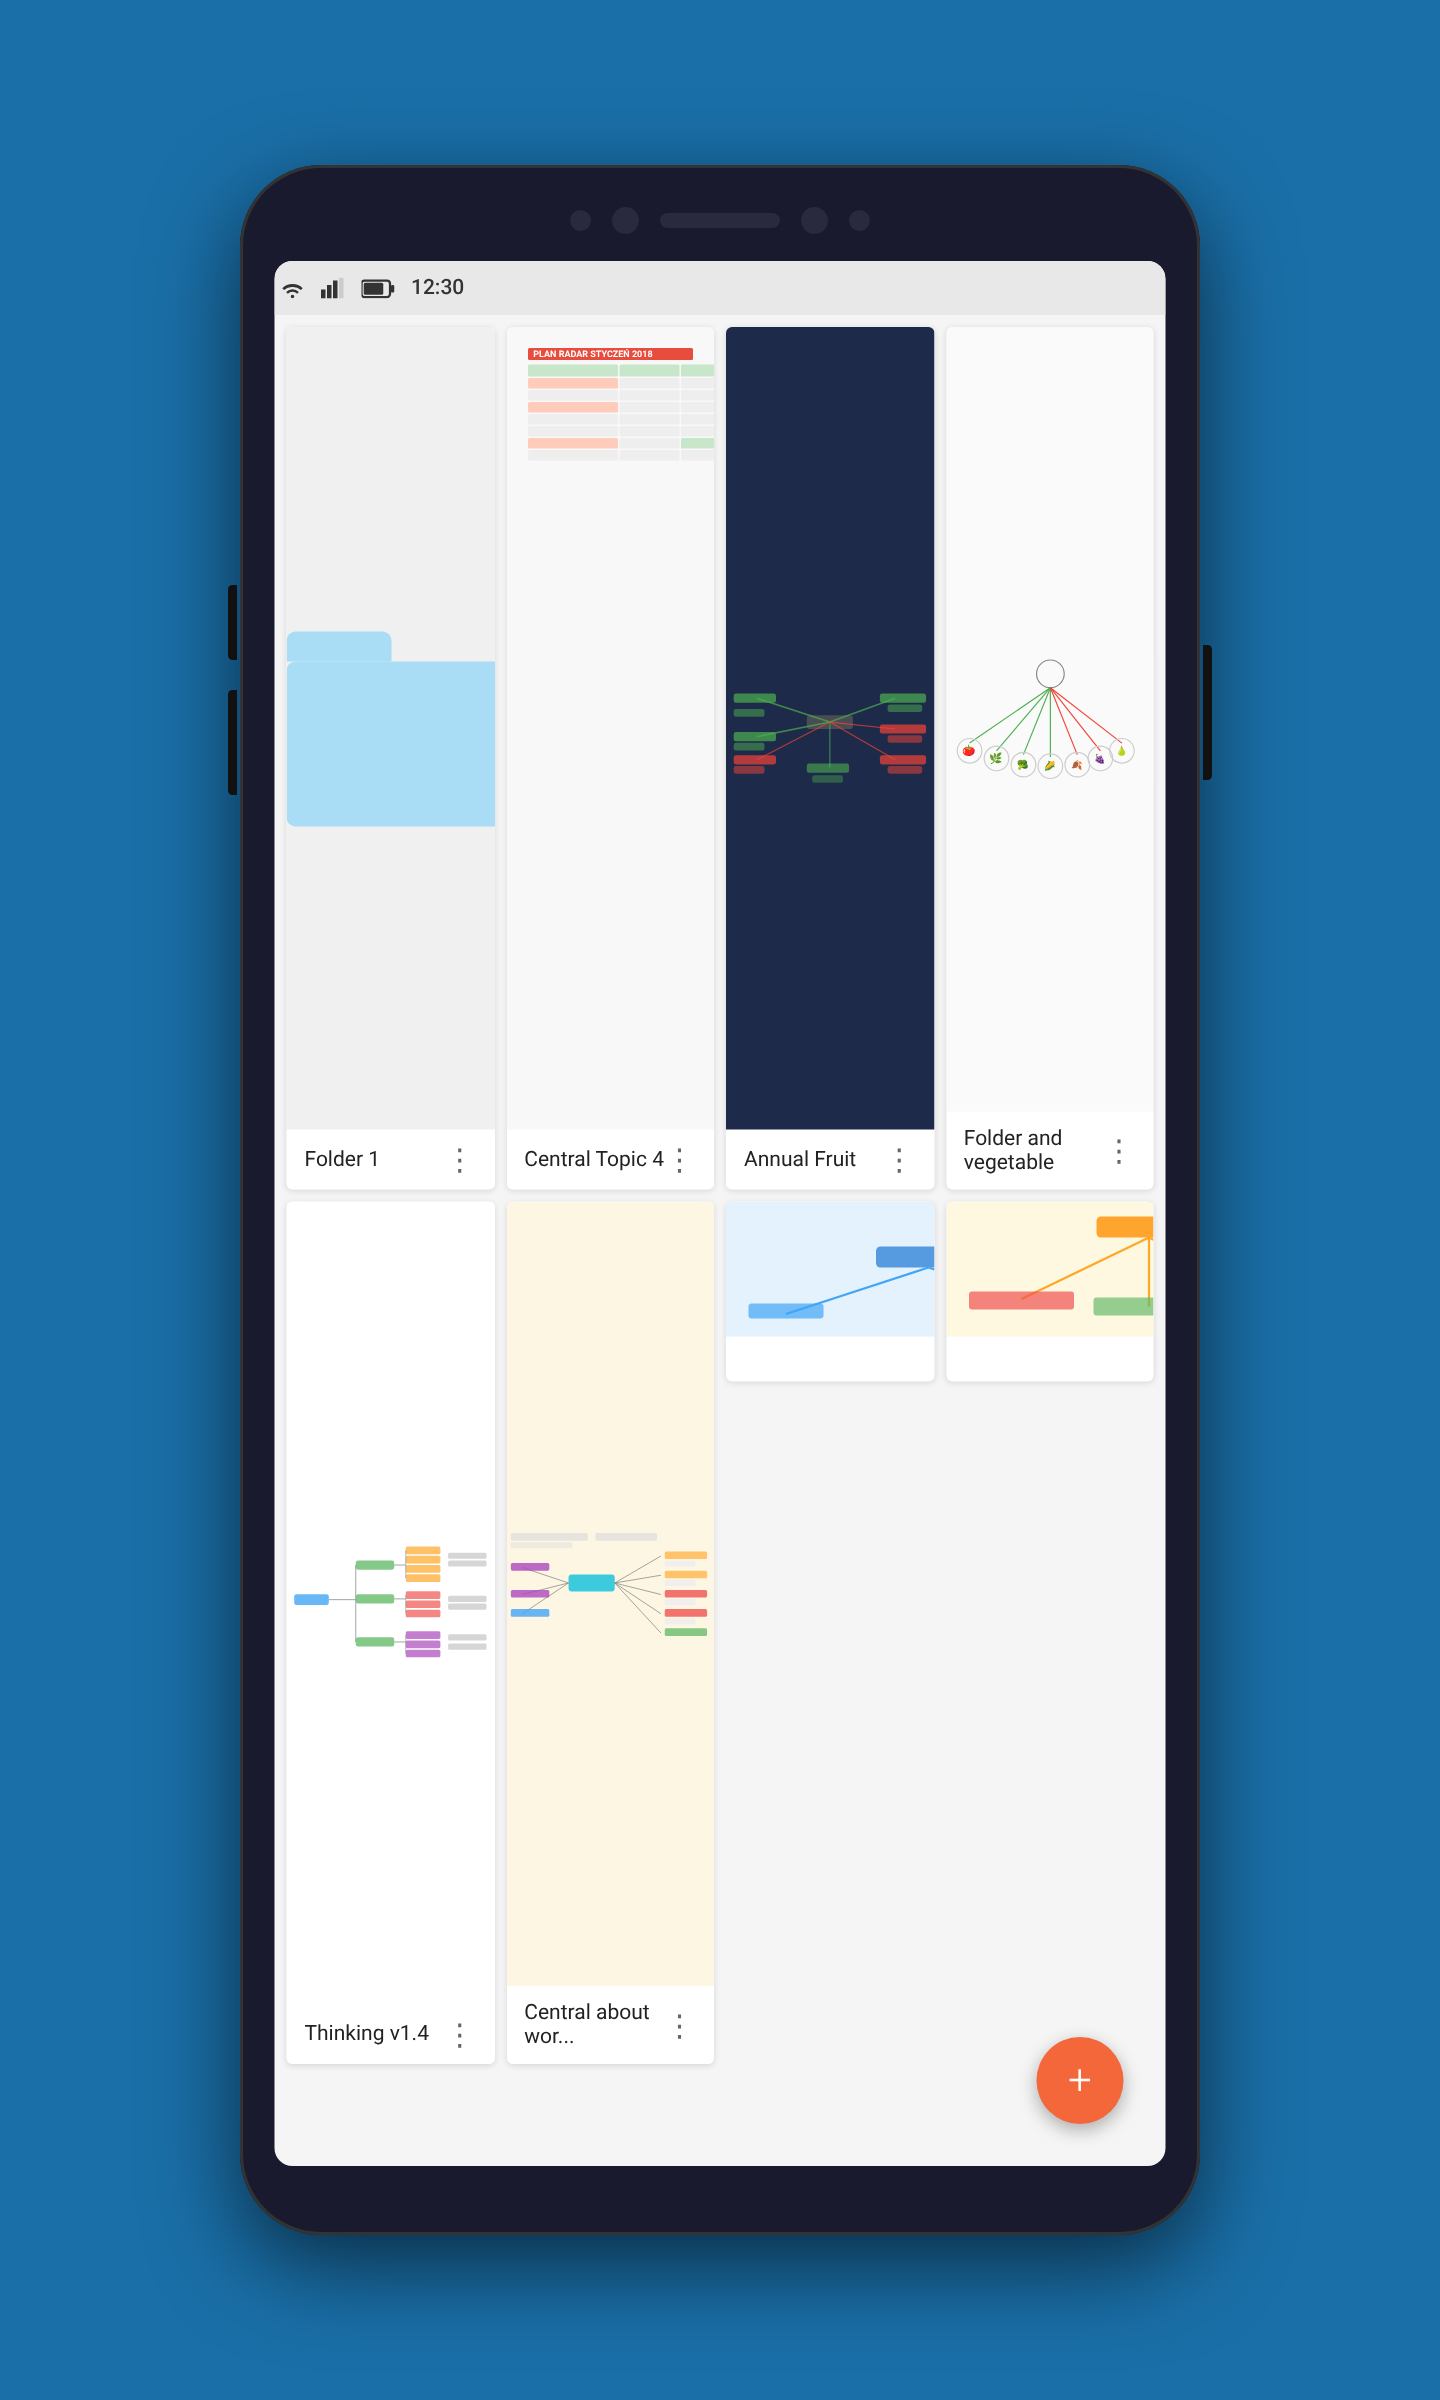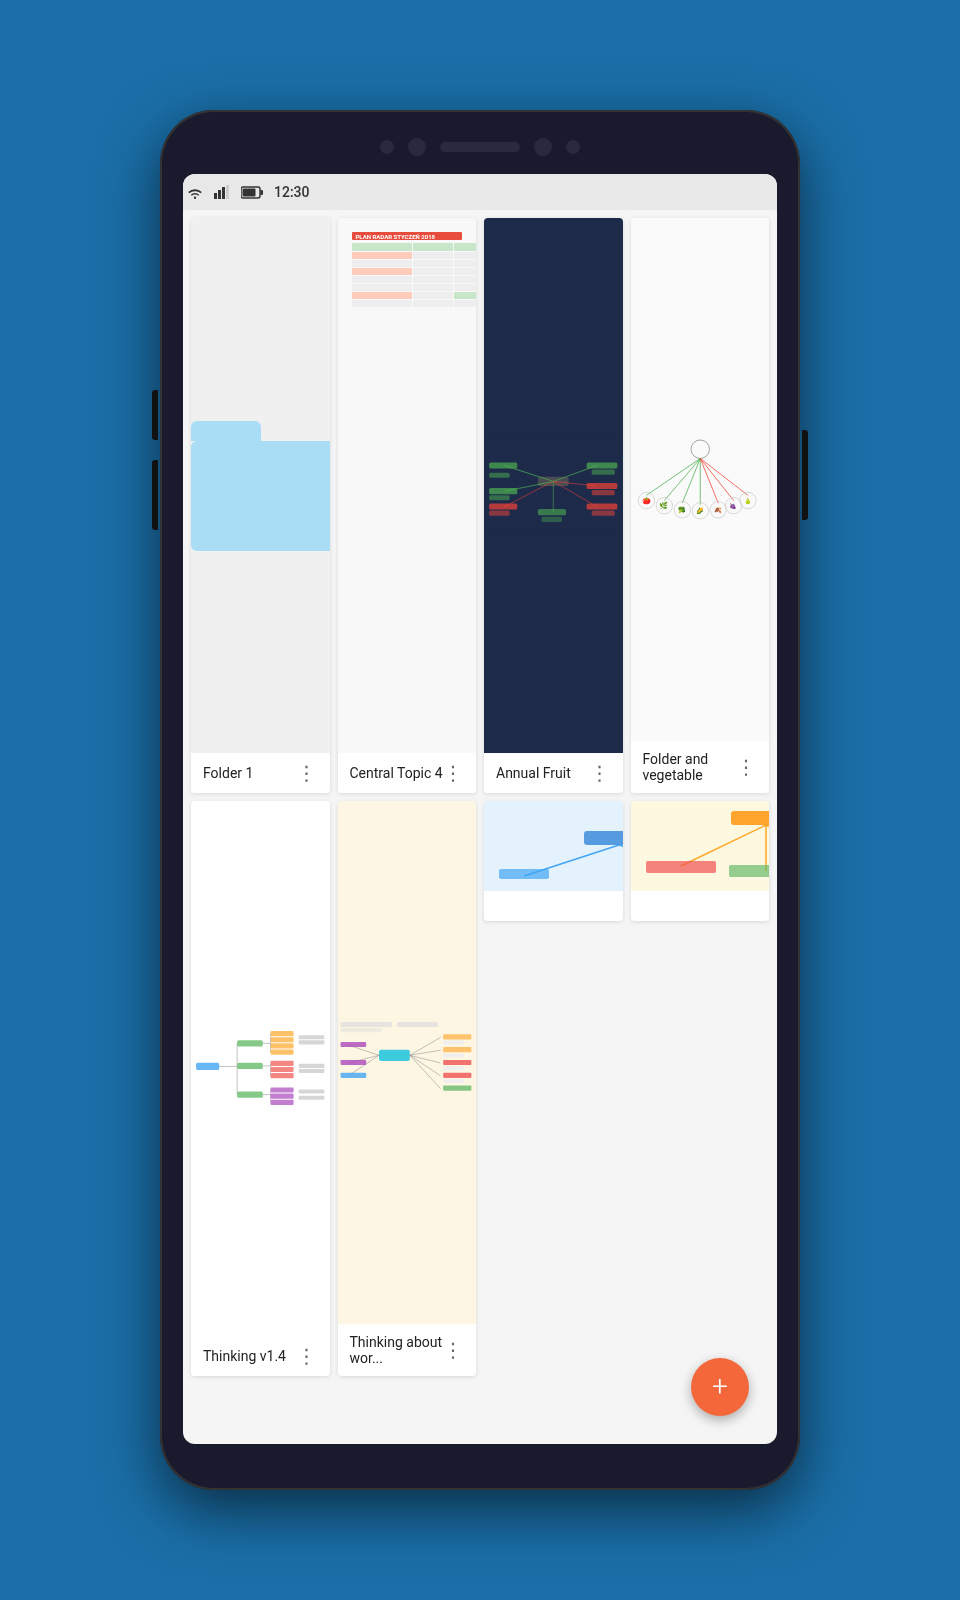--- a/index.html
+++ b/index.html
@@ -577,21 +577,21 @@
             <rect x="205" y="71" width="40" height="8" rx="2" fill="#eee" opacity="0.9"></rect>
             <rect x="205" y="96" width="40" height="8" rx="2" fill="#eee" opacity="0.9"></rect>
             <rect x="205" y="121" width="40" height="8" rx="2" fill="#eee" opacity="0.9"></rect>
 
             <rect x="5" y="10" width="100" height="10" rx="2" fill="#ddd" opacity="0.7"></rect>
             <rect x="5" y="22" width="80" height="8" rx="2" fill="#ddd" opacity="0.5"></rect>
             <rect x="115" y="10" width="80" height="10" rx="2" fill="#ddd" opacity="0.7"></rect>
           </svg>
         </div>
         <div class="grid-item-footer">
-          <span class="item-name">Thinking about wor...</span>
+          <span class="item-name">Central about wor...</span>
           <span class="more-btn">⋮</span>
         </div>
       </div>
 
       <div class="grid-item" style="height:120px;">
         <div style="width:100%;height:90px;background:#e3f2fd;overflow:hidden;">
           <svg width="270" height="90" viewBox="0 0 270 90">
             <rect width="270" height="90" fill="#e3f2fd"></rect>
             <rect x="100" y="30" width="70" height="14" rx="3" fill="#1976D2" opacity="0.7"></rect>
             <line x1="135" y1="44" x2="40" y2="75" stroke="#42A5F5" stroke-width="1.5"></line>

